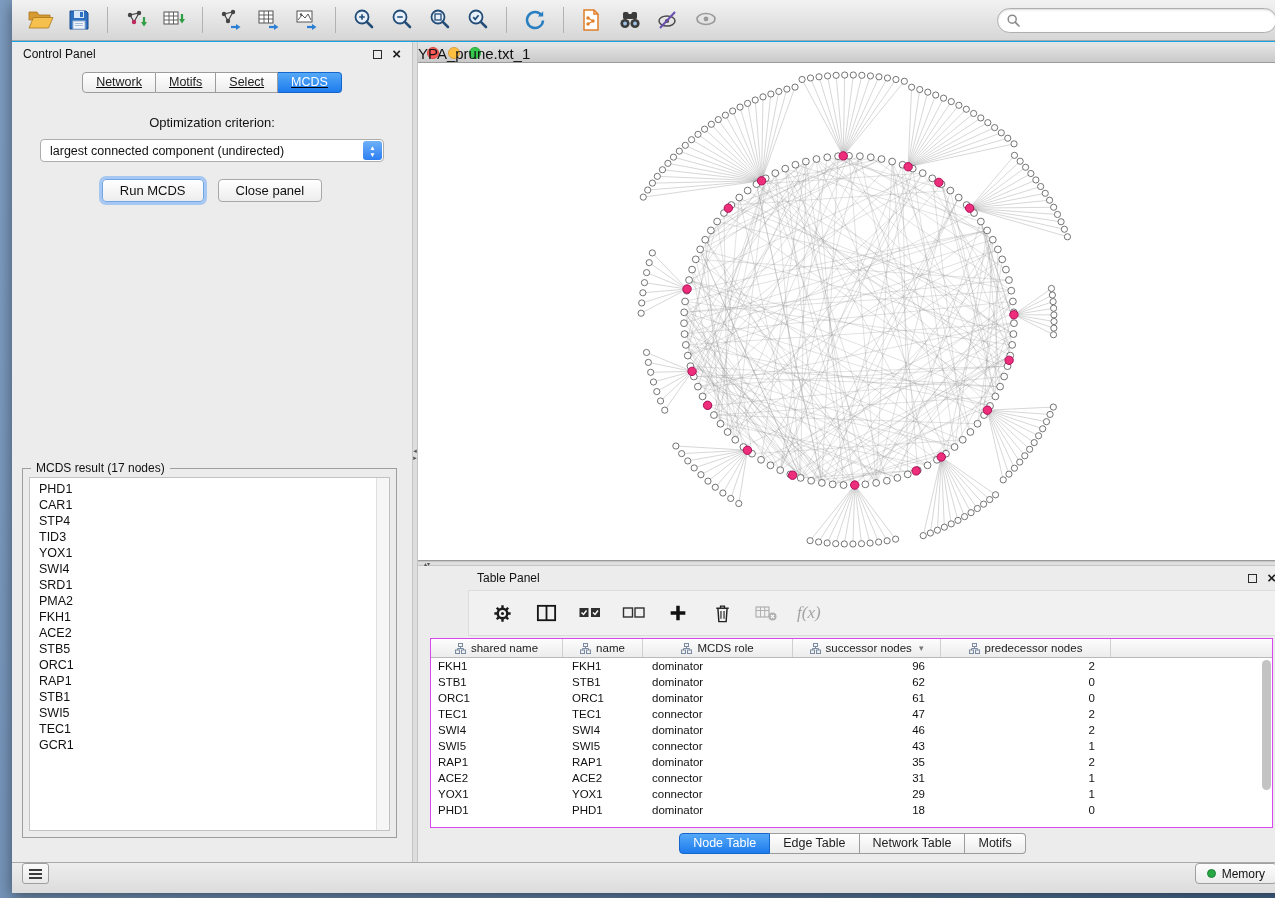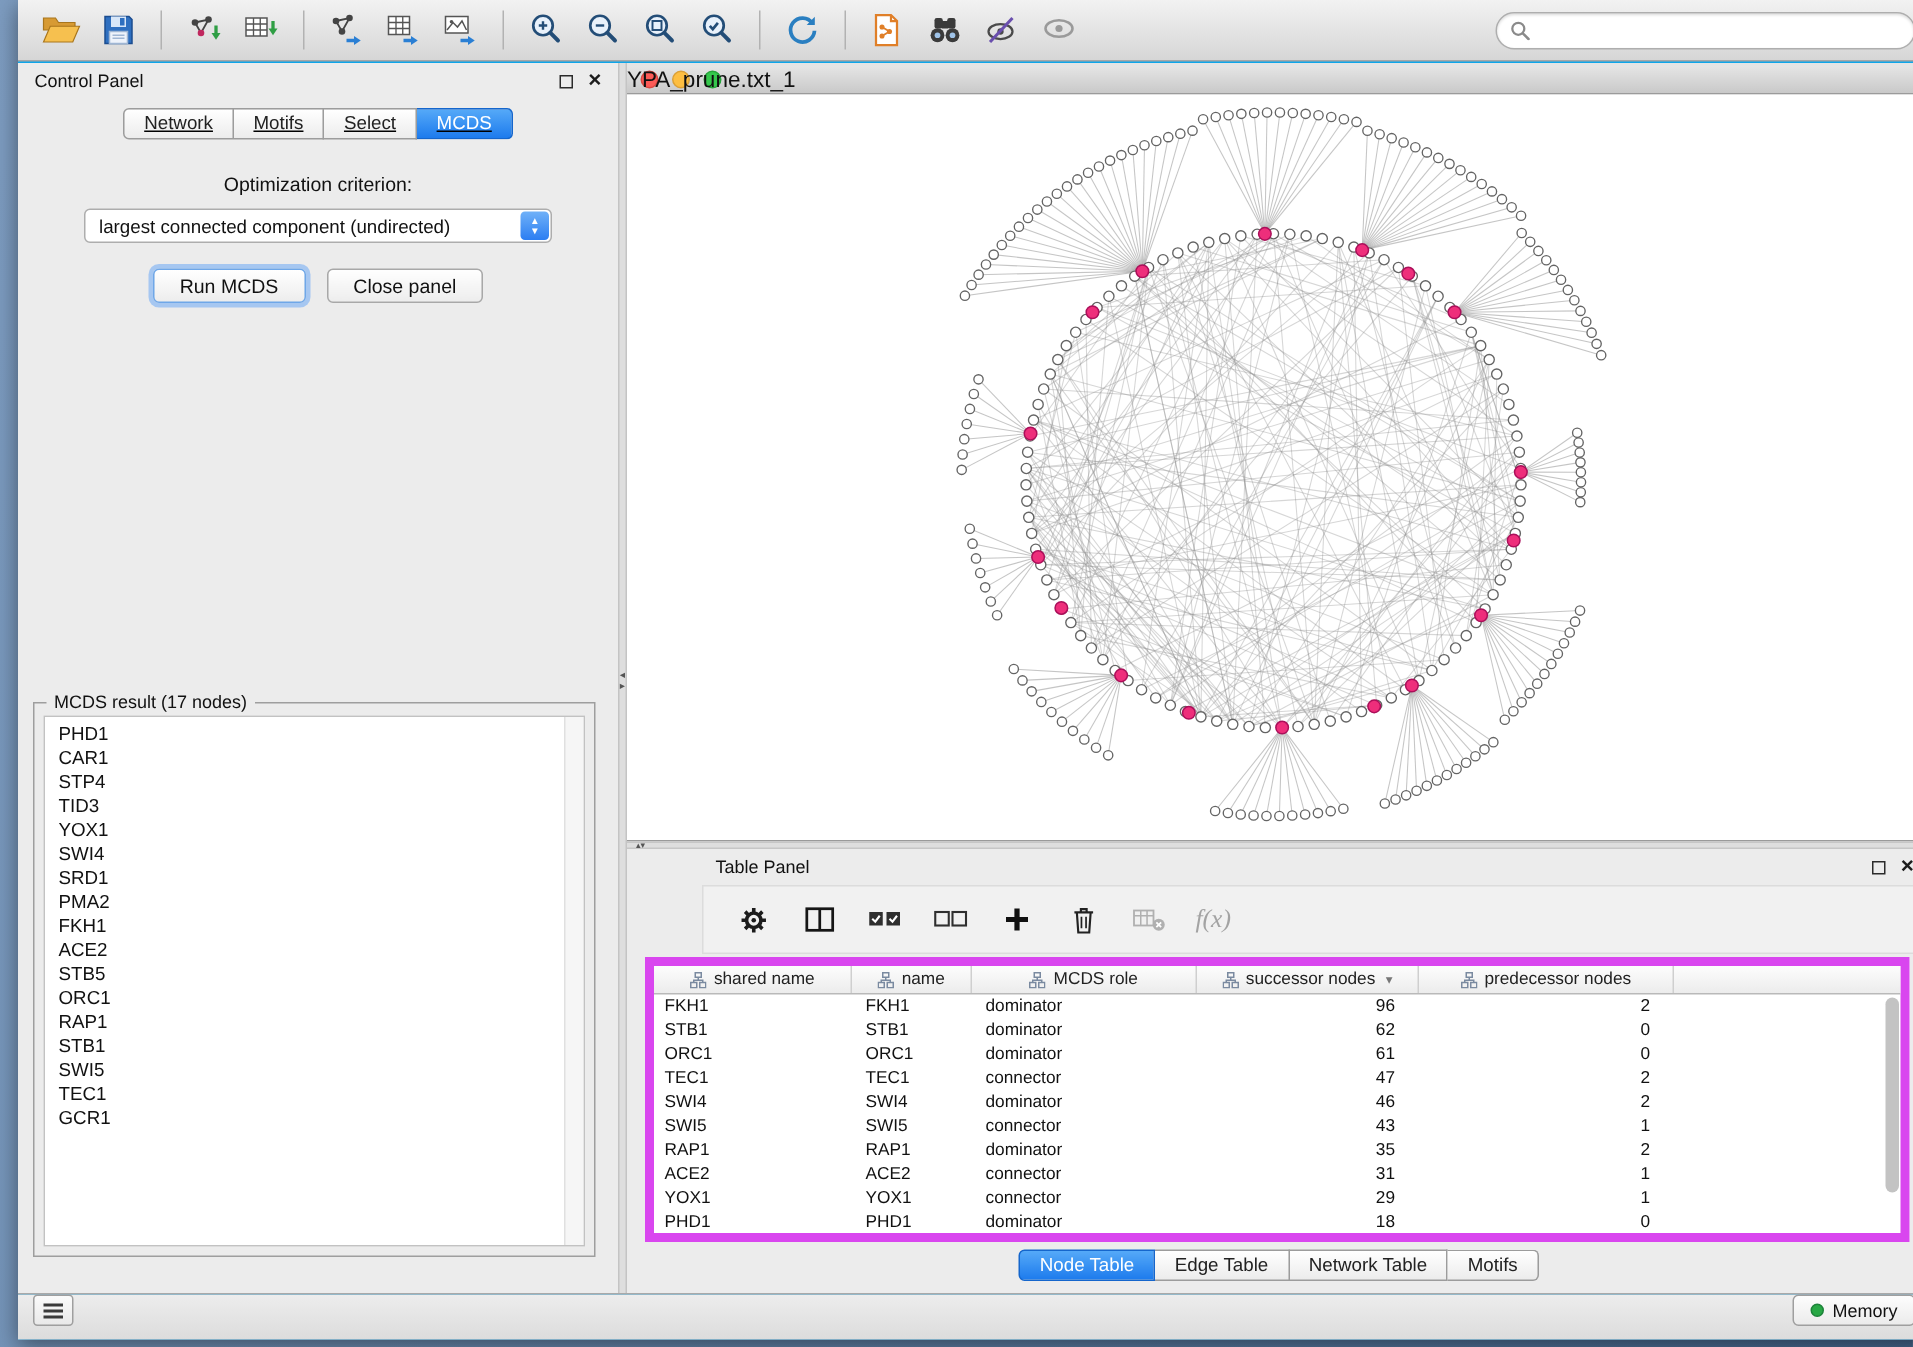--- a/index.html
+++ b/index.html
@@ -28,21 +28,21 @@
   .ph-icons{margin-left:auto;display:flex;align-items:center;gap:10px;}
   .ph-float{width:9px;height:9px;border:1.6px solid #2b2b2b;display:inline-block;}
   .ph-close{font-size:15px;font-weight:bold;color:#1c1c1c;line-height:10px;}
   .cp-tabs{display:flex;justify-content:center;margin-top:6px;text-decoration:underline;}
   .seg-tab{height:21px;line-height:19px;padding:0 13px;font-size:12.5px;color:#222;
     background:linear-gradient(#ffffff,#ececec);border:1px solid #9c9c9c;border-left:none;}
   .seg-tab:first-child{border-left:1px solid #9c9c9c;border-radius:4px 0 0 4px;}
   .seg-tab:last-child{border-radius:0 4px 4px 0;}
   .seg-tab.active{background:linear-gradient(#55a9f8,#1d7bed);color:#fff;border-color:#1566cc;}
   .opt-label{text-align:center;margin-top:22px;font-size:13px;color:#111;}
-  .dropdown{margin:9px auto 0;width:312px;height:23px;background:#fff;border:1px solid #adadad;
+  .dropdown{margin:9px auto 0;width:344px;height:23px;background:#fff;border:1px solid #adadad;
     border-radius:4px;display:flex;align-items:center;font-size:12.5px;padding-left:9px;position:relative;color:#111;}
   .dd-stepper{position:absolute;right:1px;top:1px;width:19px;height:19px;border-radius:3px;
     background:linear-gradient(#6fb1f8,#2c7ef2);color:#fff;font-size:6.5px;line-height:7px;
     display:flex;flex-direction:column;align-items:center;justify-content:center;}
   .cp-buttons{display:flex;justify-content:center;gap:14px;margin-top:17px;}
   .cp-btn{height:23px;padding:0 17px;font-size:13px;color:#111;font-family:inherit;
     background:linear-gradient(#ffffff,#ededed);border:1px solid #a8a8a8;border-radius:4px;}
   .cp-btn.run{border-color:#6fa7e8;box-shadow:0 0 0 3px rgba(110,170,245,.55);}
   .result-group{position:absolute;left:10px;right:15px;top:426px;bottom:24px;
     border:1px solid #9e9e9e;background:#ececec;}
@@ -68,21 +68,21 @@
   .net-title{position:absolute;left:0;right:0;text-align:left;font-size:15px;color:#111;}
   .net-canvas{height:498px;background:#fff;position:relative;}
   .net-canvas svg{position:absolute;inset:0;}
   
   .table-panel{flex:1;background:#ececec;position:relative;min-height:0;padding-left:48px;}
   .tp-toolbar{height:46px;margin:0 2px;display:flex;align-items:center;gap:18px;padding-left:20px;
     background:#f1f1f1;border:1px solid #dcdcdc;}
   .tp-btn{background:transparent;border:none;padding:0;display:flex;align-items:center;justify-content:center;width:26px;height:26px;}
   .fx-label{font-family:"Liberation Serif","DejaVu Serif",serif;font-style:italic;font-size:17px;color:#a3a3a3;}
   .tp-table{position:absolute;left:12px;right:14px;top:72px;bottom:34px;background:#fff;
-    border:6px solid #d946ef;overflow:hidden;font-size:11.5px;color:#111;}
+    border:1px solid #d946ef;overflow:hidden;font-size:11.5px;color:#111;}
   .t-header{display:flex;height:19px;background:linear-gradient(#fdfdfd,#ececec);
     border-bottom:1px solid #b9b9b9;}
   .th{display:flex;align-items:center;justify-content:center;gap:5px;border-right:1px solid #cfcfcf;
     height:100%;font-size:11.5px;color:#222;white-space:nowrap;overflow:hidden;}
   .th.fill{flex:1;border-right:none;}
   .th .sort{color:#777;font-size:9px;margin-left:2px;}
   .tr{display:flex;height:16px;line-height:16px;}
   .td{overflow:hidden;white-space:nowrap;}
   .td.c0{width:132px;padding-left:7px;}
   .td.c1{width:80px;padding-left:9px;}

